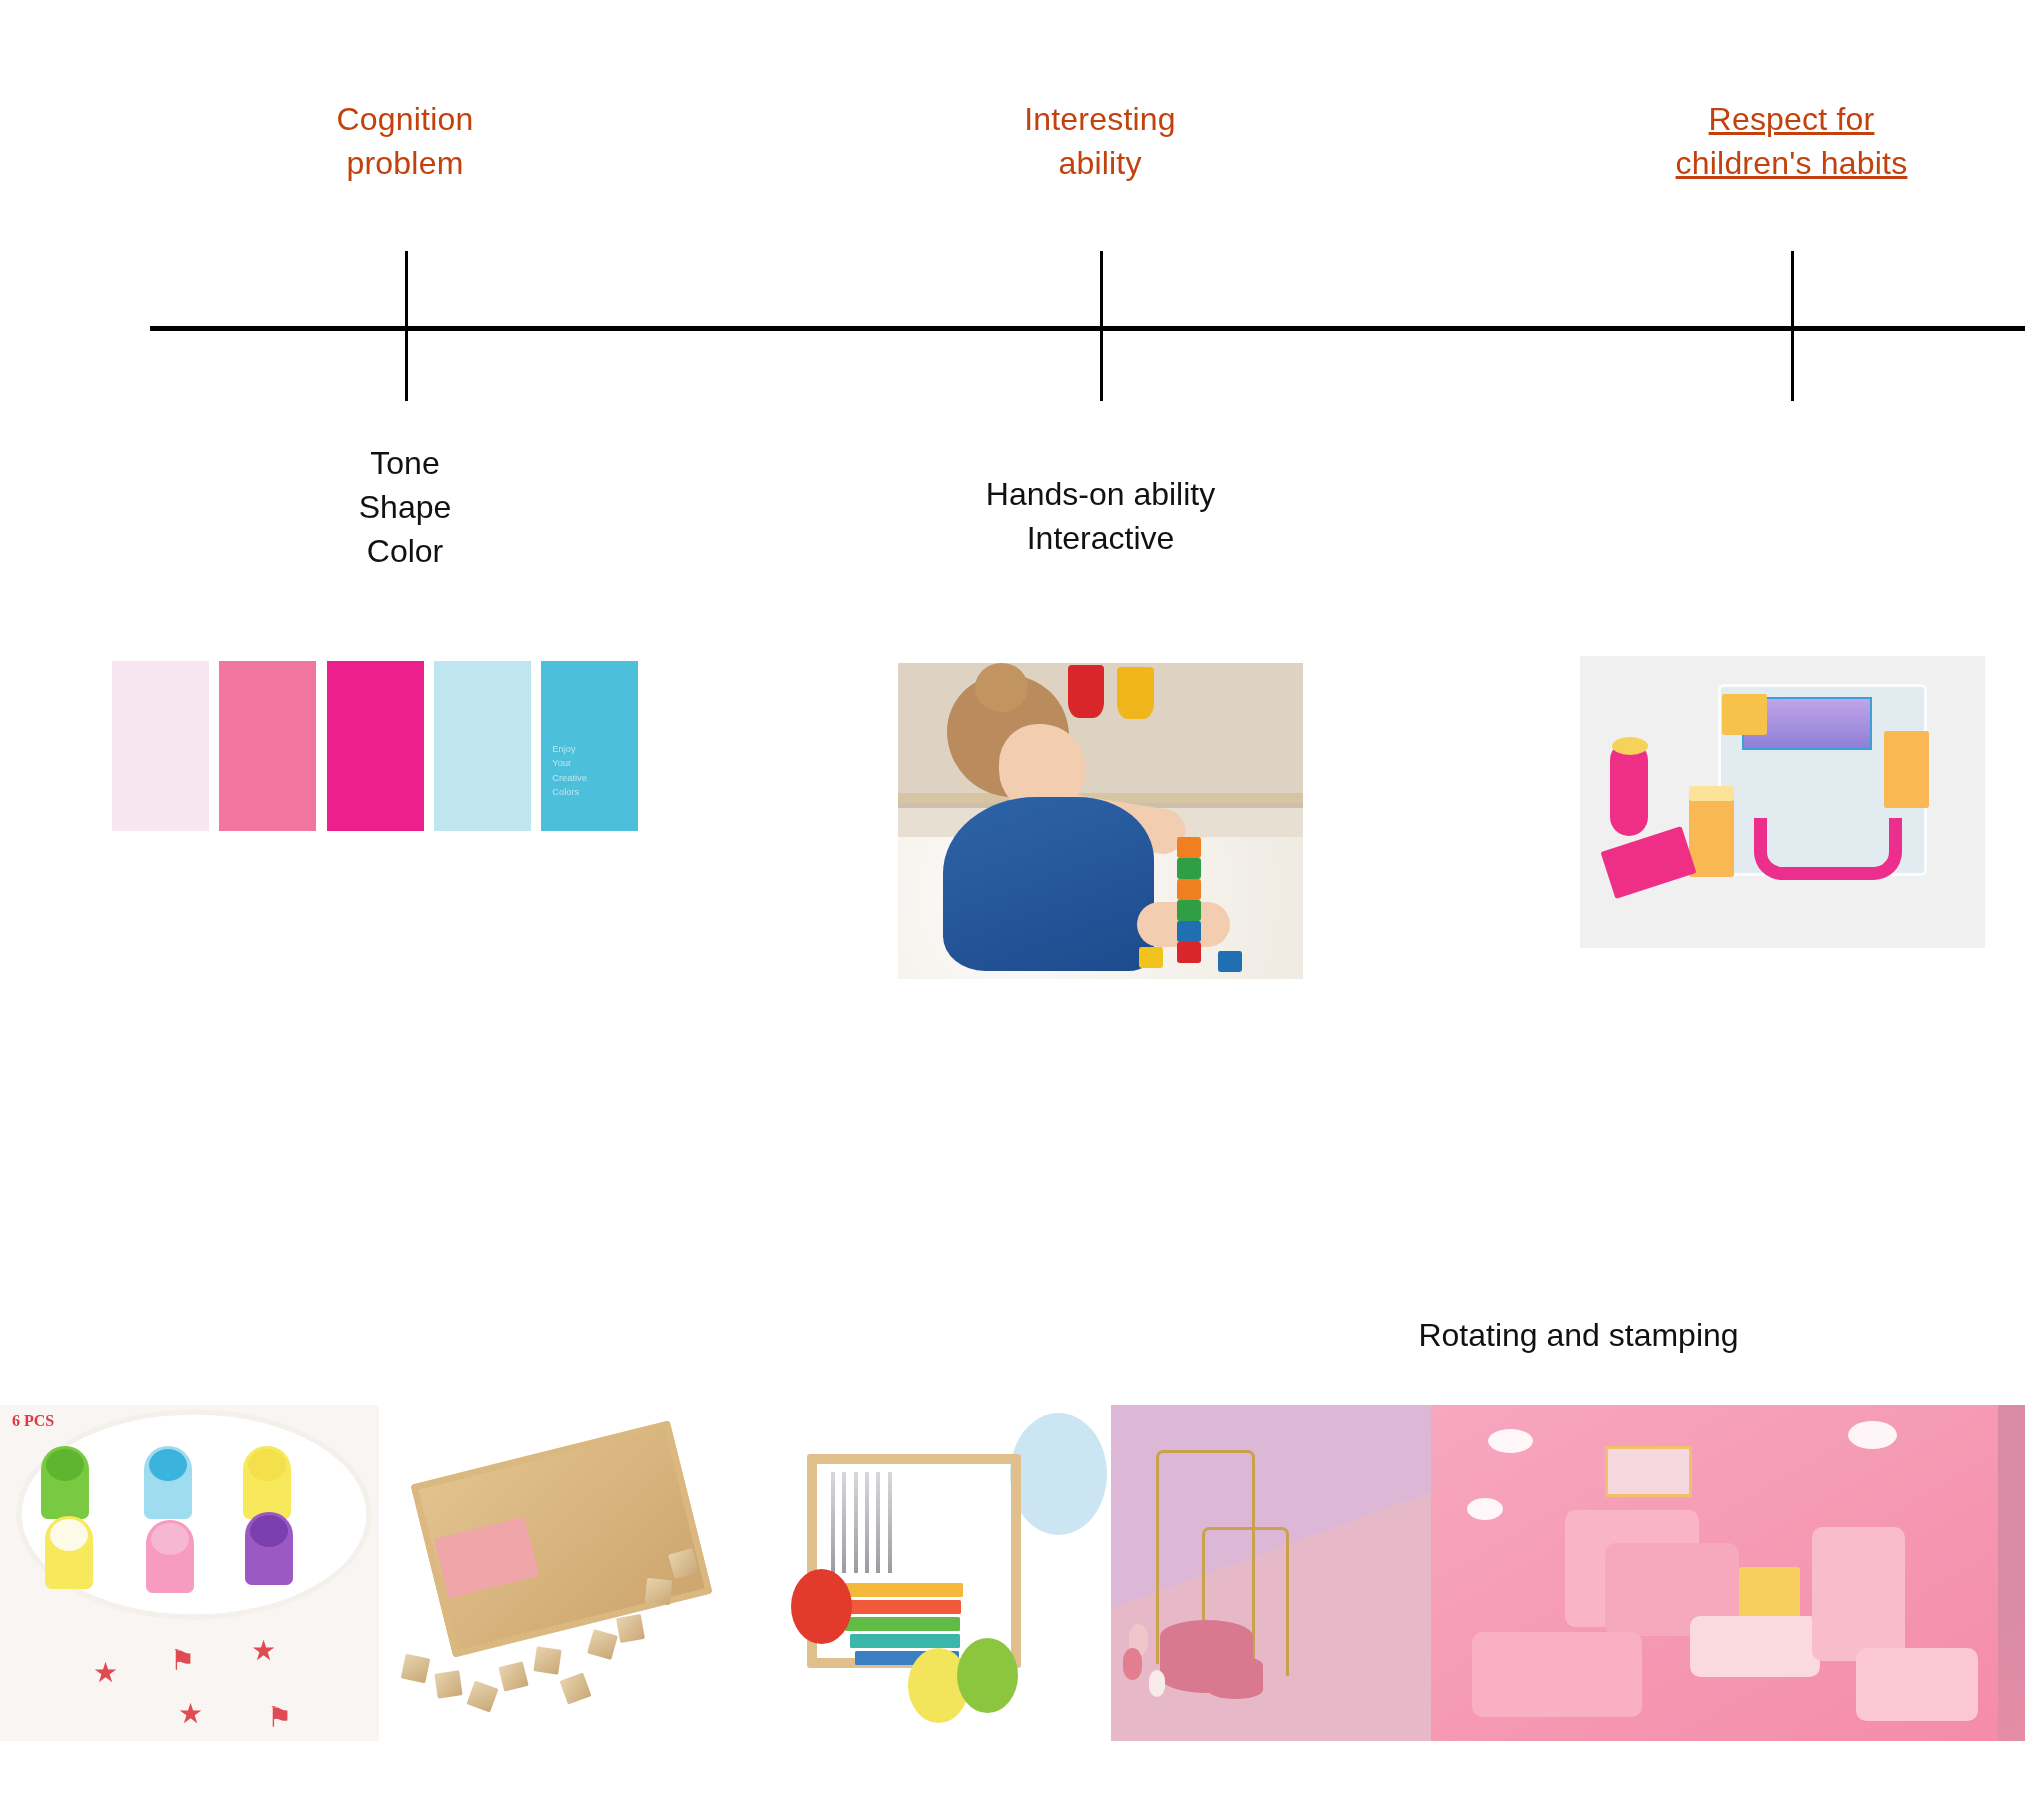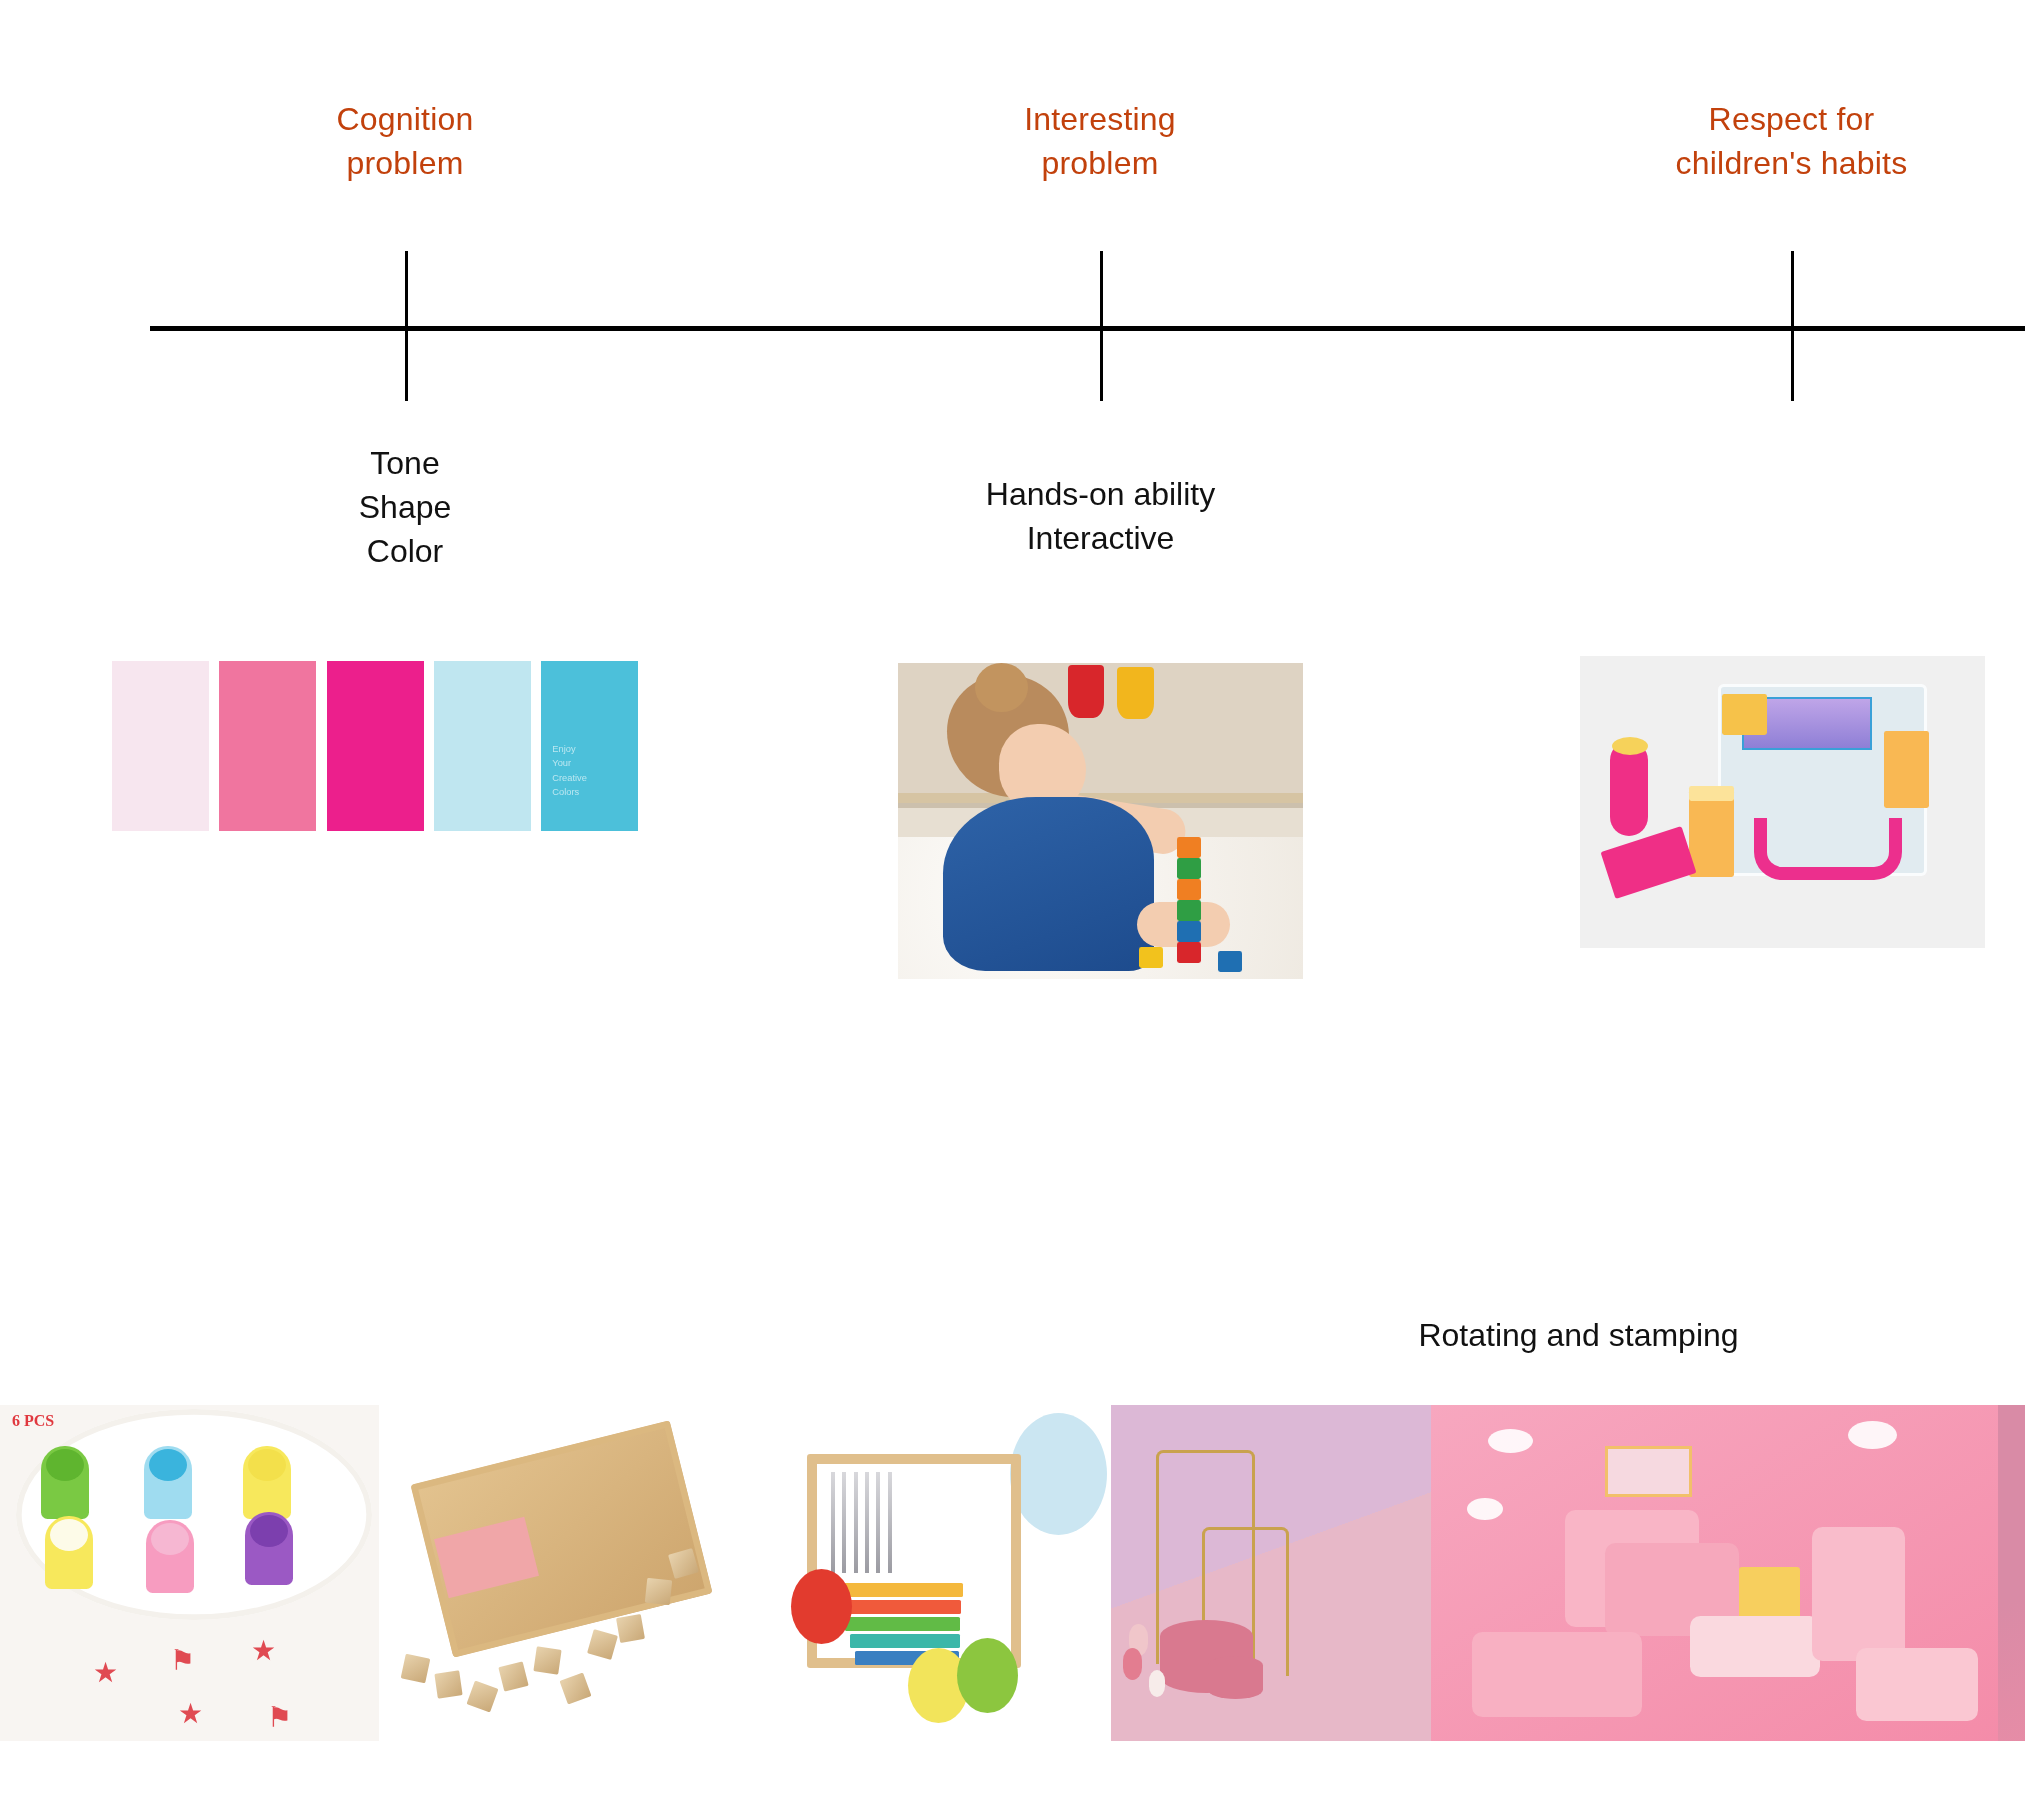--- a/index.html
+++ b/index.html
@@ -134,22 +134,22 @@
 
   <div class="axis-line"></div>
 
   <div class="tick" style="left:405px;top:251px;height:150px;"></div>
   <div class="tick" style="left:1100px;top:251px;height:150px;"></div>
   <div class="tick" style="left:1791px;top:251px;height:150px;"></div>
 
   <div class="col-head" style="left:243px;top:97px;width:324px;">Cognition
 problem</div>
   <div class="col-head" style="left:938px;top:97px;width:324px;">Interesting
-problem</div>
-  <div class="col-head" style="left:1609px;top:97px;width:365px;">Respect for
+ability</div>
+  <div class="col-head" style="left:1609px;top:97px;width:365px;text-decoration:underline;">Respect for
 children's habits</div>
 
   <div class="col-sub" style="left:243px;top:441px;width:324px;">Tone
 Shape
 Color</div>
   <div class="col-sub" style="left:898px;top:472px;width:405px;">Hands-on ability
 Interactive</div>
 
   <div id="swatches">
     <div class="swatch" style="left:0px;background:#f7e6ef;"></div>

